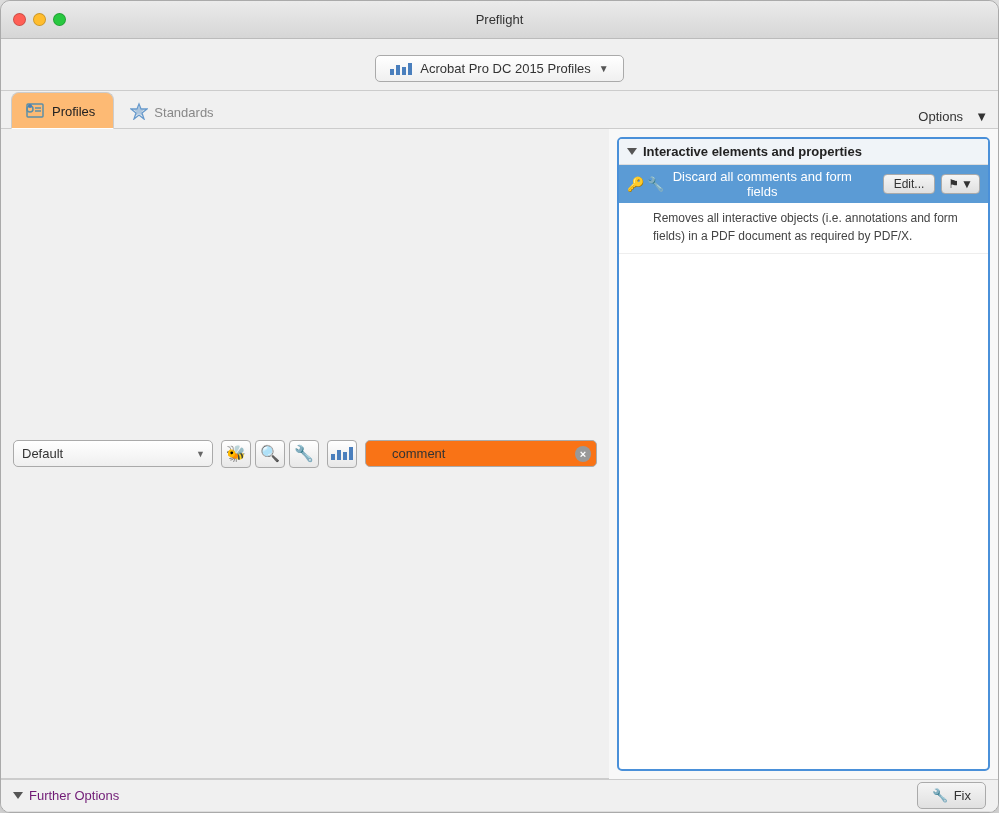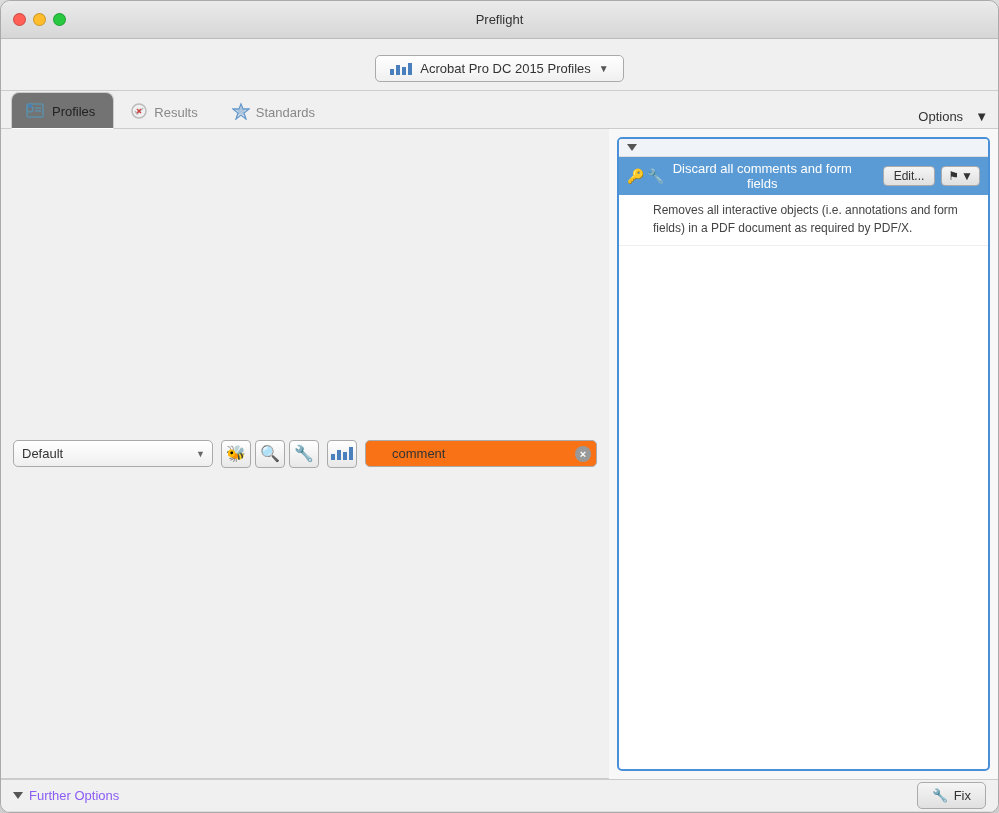--- a/index.html
+++ b/index.html
@@ -137,21 +137,21 @@
       gap: 6px;
       font-size: 13px;
       color: #555;
       border-radius: 8px 8px 0 0;
       margin-right: 2px;
       position: relative;
       top: 1px;
     }
 
     .tab.active {
-      background: #737373;
+      background: #fdba74;
       border: 1px solid #ccc;
       border-bottom: 1px solid #fff;
       color: #222;
       z-index: 2;
     }
 
     .tab.inactive {
       color: #888;
     }
 
@@ -374,21 +374,21 @@
       align-items: center;
       padding: 8px 12px;
       gap: 6px;
       border-bottom: 1px solid #ddd;
       position: relative;
     }
 
     .further-options-label {
       font-size: 13px;
       font-weight: 500;
-      color: #8b5cf6;
+      color: #701a75;
     }
 
     .fix-btn {
       position: absolute;
       right: 12px;
       background: linear-gradient(to bottom, #f5f5f5, #e0e0e0);
       border: 1px solid #aaa;
       border-radius: 5px;
       padding: 5px 14px;
       font-size: 13px;
@@ -477,30 +477,20 @@
           <rect x="1" y="3" width="16" height="13" rx="1" fill="none" stroke="#5b8fa8" stroke-width="1.5"></rect>
           <circle cx="4" cy="8" r="3" fill="none" stroke="#5b8fa8" stroke-width="1.5"></circle>
           <line x1="9" y1="7" x2="15" y2="7" stroke="#5b8fa8" stroke-width="1.5"></line>
           <line x1="9" y1="10" x2="15" y2="10" stroke="#5b8fa8" stroke-width="1.5"></line>
           <circle cx="4" cy="5" r="2" fill="#4a7fb5"></circle>
         </svg>
       </span>
       <span>Profiles</span>
     </div>
 
-    <div class="tab inactive">
-      <span>
-        <svg width="18" height="18" viewBox="0 0 18 18" fill="none">
-          <circle cx="9" cy="9" r="7" fill="none" stroke="#bbb" stroke-width="1.5"></circle>
-          <path d="M5 9 L7 12 L13 6" stroke="#bbb" stroke-width="1.5" fill="none"></path>
-          <path d="M7 7 L11 11 M11 7 L7 11" stroke="#cc4444" stroke-width="1.5"></path>
-        </svg>
-      </span>
-      <span>Results</span>
-    </div>
 
     <div class="tab inactive">
       <span>
         <svg width="18" height="18" viewBox="0 0 18 18" fill="none">
           <polygon points="9,2 11,7 17,7 12,11 14,17 9,13 4,17 6,11 1,7 7,7" fill="none" stroke="#6699cc" stroke-width="1.3"></polygon>
           <polygon points="9,4 10.5,7.5 14.5,7.5 11.5,10 12.5,14 9,11.5 5.5,14 6.5,10 3.5,7.5 7.5,7.5" fill="#6699cc" opacity="0.5"></polygon>
         </svg>
       </span>
       <span>Standards</span>
     </div>
@@ -547,20 +537,21 @@
         <input class="search-input" type="text" value="comment" style="">
         <button class="search-clear-btn">×</button>
       </div>
     </div>
 
     <div class="main-list-area">
       <div class="list-container">
 
         <div class="group-header">
           <div class="triangle-down"></div>
+          <span>Interactive elements and properties</span>
         </div>
 
         <div class="list-item">
           <div class="list-item-icons">
             <span>🔑</span>
             <span>🔧</span>
           </div>
           <span class="list-item-label">Discard all comments and form fields</span>
           <button class="edit-btn">Edit...</button>
           <button class="flag-btn">

